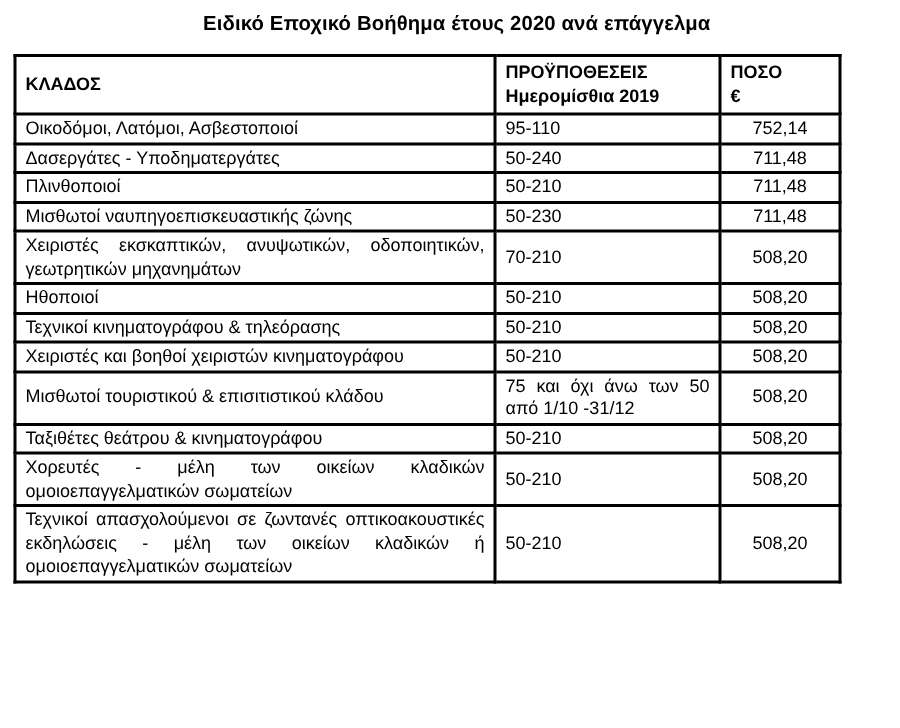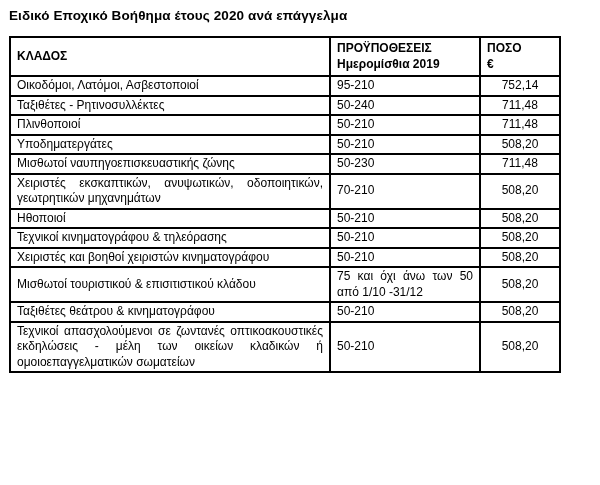--- a/index.html
+++ b/index.html
@@ -15,20 +15,21 @@
     overflow: hidden;
   }
   .page {
     padding: 5px 0 0 9px;
   }
   .doc-title {
     font-size: 13.5px;
     font-weight: bold;
     margin: 3px 0 0 0;
     letter-spacing: 0.1px;
+    text-align: center;
   }
   table.benefits {
     border-collapse: collapse;
     table-layout: fixed;
     width: 550px;
     margin-top: 13px;
     font-size: 12px;
   }
   table.benefits th,
   table.benefits td {
@@ -83,43 +84,38 @@
         </th>
         <th>
           <div>ΠΟΣΟ</div>
           <div>€</div>
         </th>
       </tr>
     </thead>
     <tbody id="table-body">
   <tr>
     <td class="c-klados">Οικοδόμοι, Λατόμοι, Ασβεστοποιοί</td>
-    <td class="c-proy">95-210</td>
+    <td class="c-proy">95-110</td>
     <td class="c-poso">752,14</td>
   </tr>
 
 
   <tr>
-    <td class="c-klados">Ταξιθέτες - Ρητινοσυλλέκτες</td>
+    <td class="c-klados">Δασεργάτες - Υποδηματεργάτες</td>
     <td class="c-proy">50-240</td>
     <td class="c-poso">711,48</td>
   </tr>
 
   <tr>
     <td class="c-klados">Πλινθοποιοί</td>
     <td class="c-proy">50-210</td>
     <td class="c-poso">711,48</td>
   </tr>
 
 
-  <tr>
-    <td class="c-klados">Υποδηματεργάτες</td>
-    <td class="c-proy">50-210</td>
-    <td class="c-poso">508,20</td>
-  </tr>
 
   <tr>
     <td class="c-klados">Μισθωτοί ναυπηγοεπισκευαστικής ζώνης</td>
     <td class="c-proy">50-230</td>
     <td class="c-poso">711,48</td>
   </tr>
 
   <tr>
     <td class="c-klados">Χειριστές εκσκαπτικών, ανυψωτικών, οδοποιητικών, γεωτρητικών μηχανημάτων</td>
     <td class="c-proy">70-210</td>
@@ -152,20 +148,25 @@
     <td class="c-poso">508,20</td>
   </tr>
 
 
   <tr>
     <td class="c-klados">Ταξιθέτες θεάτρου &amp; κινηματογράφου</td>
     <td class="c-proy">50-210</td>
     <td class="c-poso">508,20</td>
   </tr>
 
+  <tr>
+    <td class="c-klados">Χορευτές - μέλη των οικείων κλαδικών ομοιοεπαγγελματικών σωματείων</td>
+    <td class="c-proy">50-210</td>
+    <td class="c-poso">508,20</td>
+  </tr>
 
   <tr>
     <td class="c-klados">Τεχνικοί απασχολούμενοι σε ζωντανές οπτικοακουστικές εκδηλώσεις - μέλη των οικείων κλαδικών ή ομοιοεπαγγελματικών σωματείων</td>
     <td class="c-proy">50-210</td>
     <td class="c-poso">508,20</td>
   </tr>
 </tbody>
   </table>
 
 </div>

